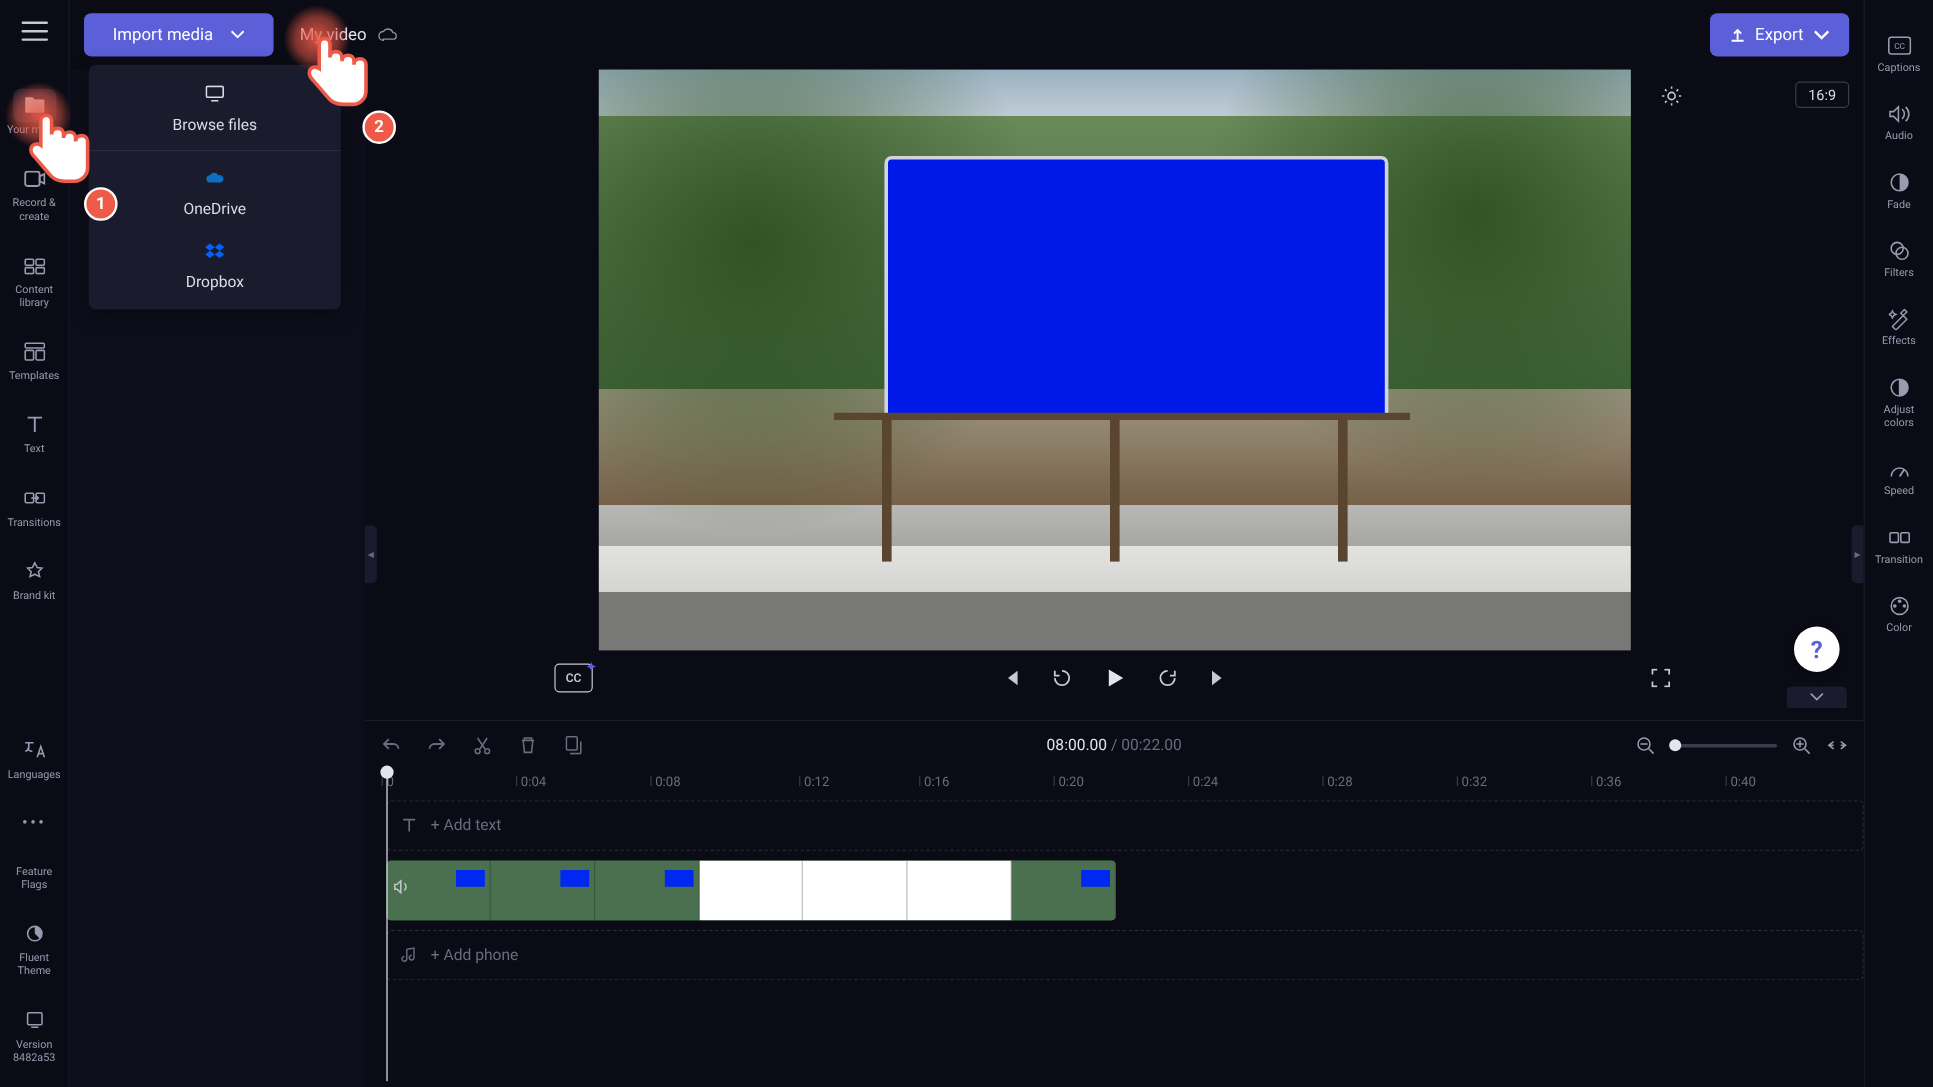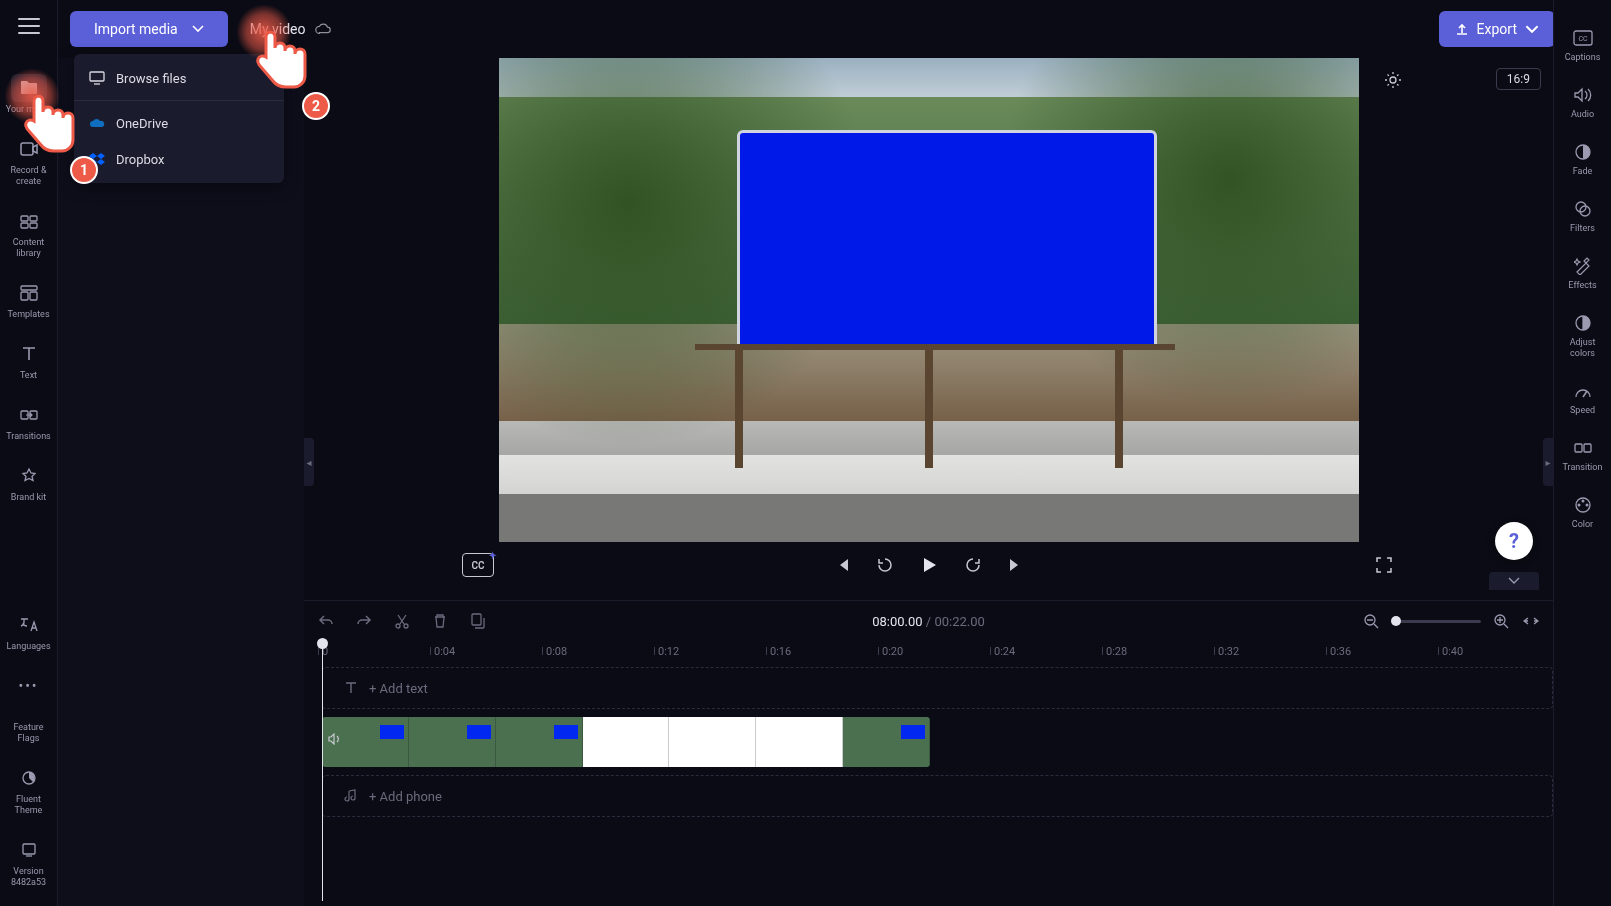--- a/index.html
+++ b/index.html
@@ -10,35 +10,35 @@
 .hamburger { width: 22px; height: 16px; display: flex; flex-direction: column; justify-content: space-between; cursor: pointer; margin-bottom: 30px; }
 .hamburger span { display: block; height: 2px; background: #c8c8d0; width: 100%; border-radius: 1px; }
 .side-item { width: 50px; display: flex; flex-direction: column; align-items: center; justify-content: center; padding: 10px 0; cursor: pointer; color: #9a9ab0; }
 .side-item.active .side-icon { background: #1f2030; border-radius: 6px; }
 .side-icon { width: 36px; height: 28px; display: flex; align-items: center; justify-content: center; margin-bottom: 2px; }
 .side-label { font-size: 9px; text-align: center; line-height: 11px; color: #9a9ab0; }
 .side-bottom { margin-top: auto; margin-bottom: 8px; }
 .dots { letter-spacing: 2px; font-size: 14px; color: #9a9ab0; }
 
 
-.top-bar { position: absolute; left: 58px; top: 0; right: 44px; height: 58px; display: flex; align-items: center; padding: 0 12px; gap: 10px; }
+.top-bar { position: absolute; left: 58px; top: 0; right: 58px; height: 58px; display: flex; align-items: center; padding: 0 12px; gap: 10px; }
 .import-btn { background: #5b5fd8; color: #fff; border: none; padding: 8px 24px; border-radius: 6px; font-size: 14px; cursor: pointer; display: flex; align-items: center; gap: 14px; height: 36px; }
 .title-wrap { display: flex; align-items: center; margin-left: 12px; gap: 8px; }
 .title-text { font-size: 14px; color: #e4e4ee; }
 .cloud-icon { width: 18px; height: 14px; opacity: 0.7; }
 .spacer { flex: 1; }
 .export-btn { background: #5b5fd8; color: #fff; border: none; padding: 8px 16px; border-radius: 6px; font-size: 14px; cursor: pointer; display: flex; align-items: center; gap: 8px; height: 36px; }
 .export-btn svg { width: 14px; height: 14px; }
 
 
 .media-panel { position: absolute; left: 58px; top: 58px; width: 246px; height: calc(100% - 58px); background: #0d0e1a; }
 
 
 .dropdown-menu { position: absolute; left: 74px; top: 54px; width: 210px; background: #1a1b2c; border-radius: 6px; padding: 6px 0; box-shadow: 0 4px 16px rgba(0,0,0,0.4); z-index: 40; }
-.dd-item { display: flex; align-items: center; gap: 10px; padding: 9px 14px; font-size: 13px; color: #dcdce6; cursor: pointer; }
+.dd-item { display: flex; align-items: center; gap: 10px; padding: 9px 14px; font-size: 13px; color: #dcdce6; cursor: pointer; flex-direction: column; }
 .dd-divider { height: 1px; background: #2a2b3d; margin: 4px 0; }
 .dd-icon { width: 18px; height: 18px; display: flex; align-items: center; justify-content: center; }
 .onedrive-ic { color: #0f6ebf; }
 .gdrive-ic { color: #4285f4; }
 .dropbox-ic { color: #0061ff; }
 
 
 .preview-area { position: absolute; left: 304px; top: 58px; right: 58px; height: 530px; display: flex; flex-direction: column; }
 .canvas-wrap { flex: 1; display: flex; align-items: center; justify-content: center; position: relative; }
 .canvas-settings { position: absolute; top: 10px; right: 148px; width: 24px; height: 24px; display: flex; align-items: center; justify-content: center; color: #c8c8d0; cursor: pointer; }
@@ -78,21 +78,21 @@
 .zoom-slider { width: 90px; height: 3px; background: #3a3b4d; position: relative; border-radius: 2px; }
 .zoom-slider .dot { position: absolute; width: 10px; height: 10px; background: #e4e4ee; border-radius: 50%; top: -4px; left: 0; }
 
 .ruler { height: 26px; display: flex; position: relative; padding-left: 18px; }
 .ruler-tick { position: absolute; font-size: 11px; color: #6a6b7d; top: 4px; }
 .ruler-tick::before { content: ''; position: absolute; left: -4px; top: 2px; width: 1px; height: 8px; background: #3a3b4d; }
 .playhead { position: absolute; left: 18px; top: 0; width: 1px; height: 260px; background: #e4e4ee; z-index: 20; }
 .playhead::before { content: ''; position: absolute; left: -5px; top: -3px; width: 11px; height: 11px; background: #e4e4ee; border-radius: 50%; }
 
 .track-area { padding-left: 18px; }
-.track-row { height: 42px; border: 1px dashed #2a2b3d; border-radius: 4px; margin-bottom: 8px; display: flex; align-items: center; padding-left: 20px; gap: 10px; color: #6a6b7d; font-size: 13px; position: relative; }
+.track-row { height: 42px; border: 1px dashed #2a2b3d; border-radius: 4px; margin-bottom: 8px; display: flex; align-items: center; padding-left: 10px; gap: 10px; color: #6a6b7d; font-size: 13px; position: relative; }
 .track-icon { width: 16px; height: 16px; display: flex; align-items: center; justify-content: center; }
 .video-track { height: 50px; margin-bottom: 8px; position: relative; }
 .clip { position: absolute; top: 0; height: 50px; border-radius: 4px; overflow: hidden; display: flex; }
 .clip.c1 { left: 0; width: 608px; background: linear-gradient(90deg, #2a5030 0%, #3a6040 100%); }
 .clip .thumb { flex: 1; background: #4a7050; border-right: 1px solid rgba(0,0,0,0.2); position: relative; }
 .clip .thumb.blue::after { content: ''; position: absolute; right: 4px; top: 8px; width: 24px; height: 14px; background: #0028f0; }
 .clip .thumb.white { background: #fff; }
 .clip .spk { position: absolute; left: 6px; top: 16px; color: #c8c8d0; z-index: 2; }
 
 
@@ -493,21 +493,21 @@
           </svg>
         </div>
     </div>
   </div>
 
   <div class="ruler">
     <div class="playhead"></div>
   <div class="ruler-tick" style="left: 18px;">0</div>
       <div class="ruler-tick" style="left: 130px;">0:04</div>
       <div class="ruler-tick" style="left: 242px;">0:08</div>
-      <div class="ruler-tick" style="left: 354px;">0:12</div>
+      <div class="ruler-tick" style="left: 366px;">0:12</div>
       <div class="ruler-tick" style="left: 466px;">0:16</div>
       <div class="ruler-tick" style="left: 578px;">0:20</div>
       <div class="ruler-tick" style="left: 690px;">0:24</div>
       <div class="ruler-tick" style="left: 802px;">0:28</div>
       <div class="ruler-tick" style="left: 914px;">0:32</div>
       <div class="ruler-tick" style="left: 1026px;">0:36</div>
       <div class="ruler-tick" style="left: 1138px;">0:40</div>
     </div>
 
   <div class="track-area">

